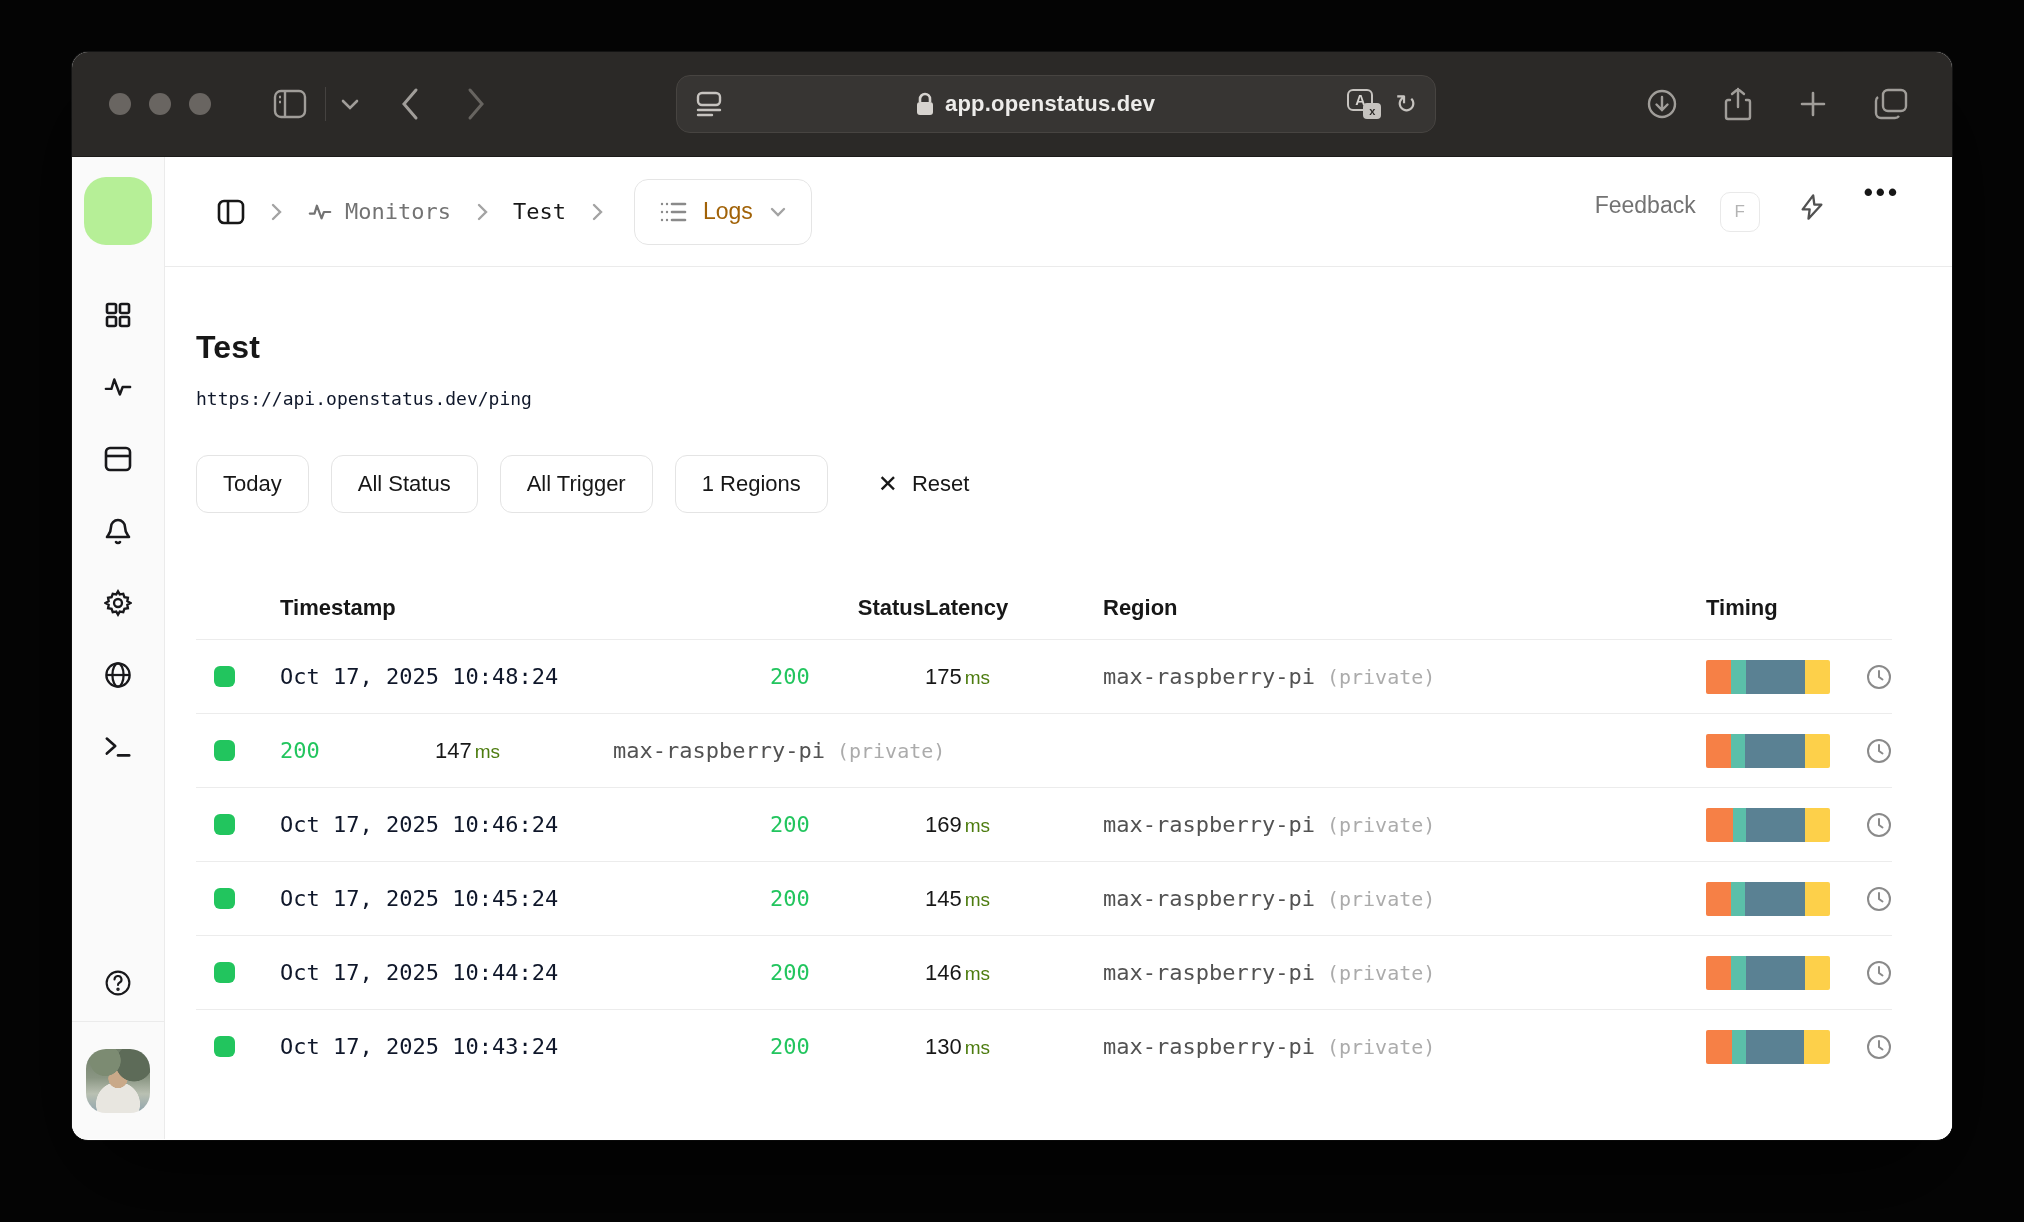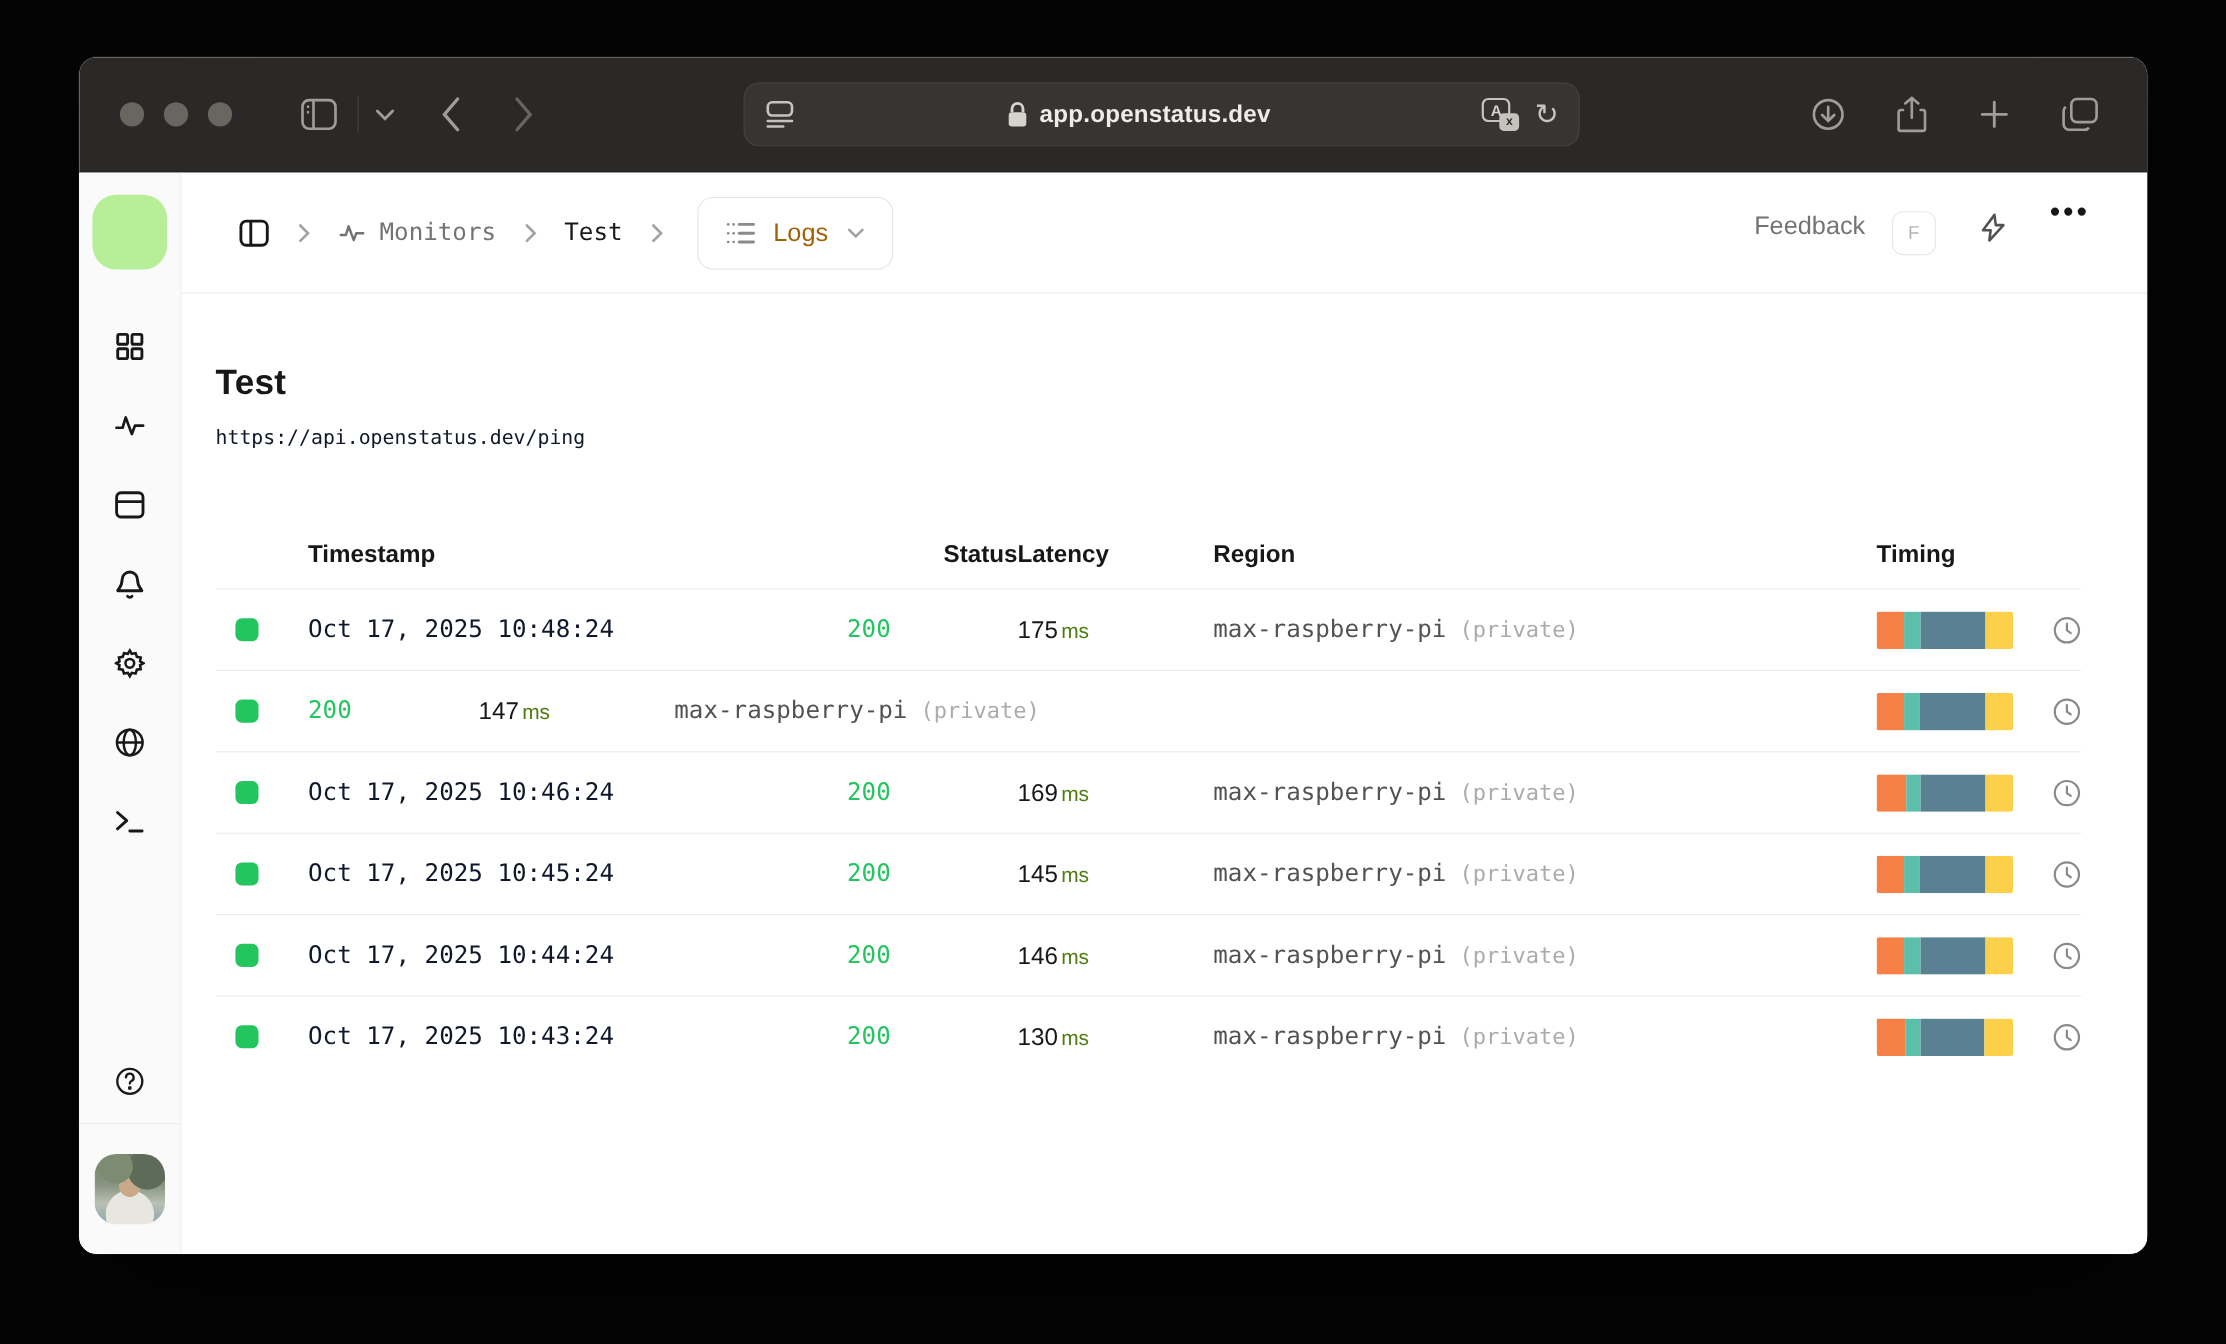--- a/index.html
+++ b/index.html
@@ -321,20 +321,30 @@
                 </svg>
             </span>
             <span class="dots3">•••</span>
           </div>
         </div>
 
         <div class="content">
           <div class="page-title">Test</div>
           <div class="endpoint mono">https://api.openstatus.dev/ping</div>
 
+          <div class="filters">
+            <button class="fbtn">Today</button>
+            <button class="fbtn">All Status</button>
+            <button class="fbtn">All Trigger</button>
+            <button class="fbtn">1 Regions</button>
+            <span class="reset">
+              <span class="x">✕</span>
+              <span>Reset</span>
+            </span>
+          </div>
 
           <div class="table">
             <div class="thead">
               <div class="h-pad"></div>
               <div class="h-ts">Timestamp</div>
               <div class="h-status">Status</div>
               <div class="h-lat">Latency</div>
               <div class="h-region">Region</div>
               <div class="h-timing">Timing</div>
             </div>

